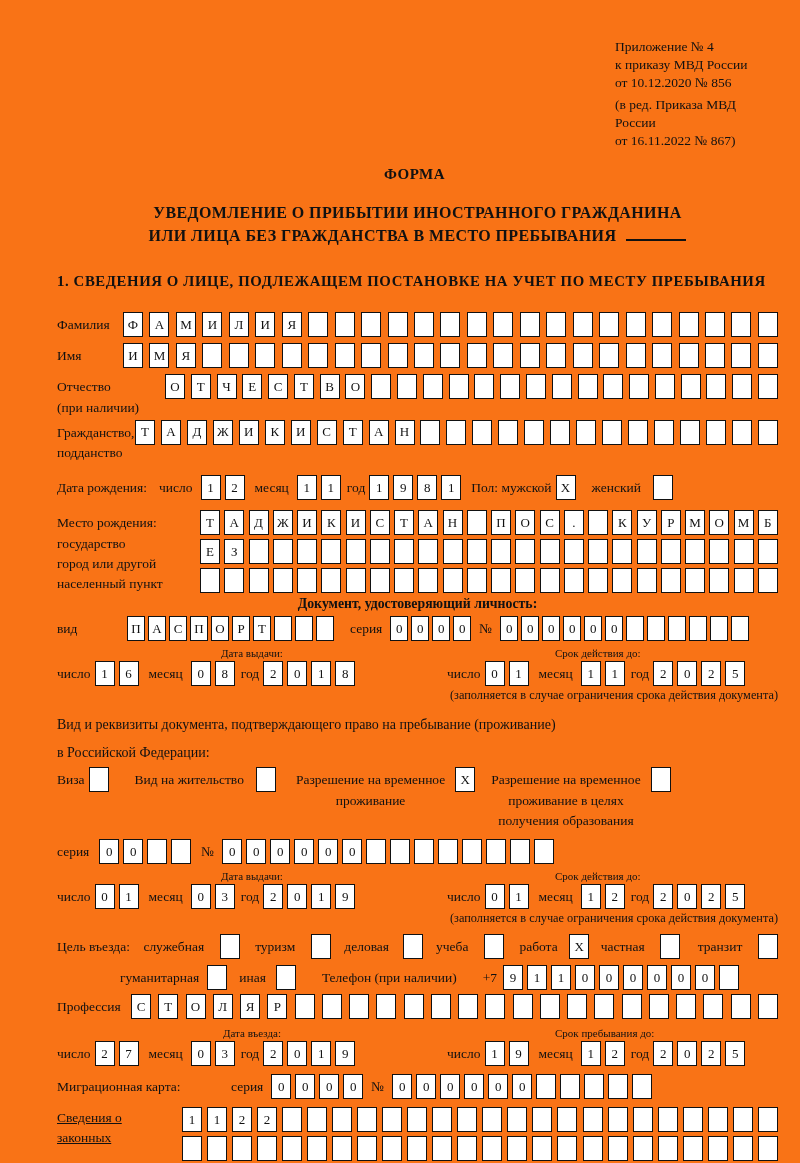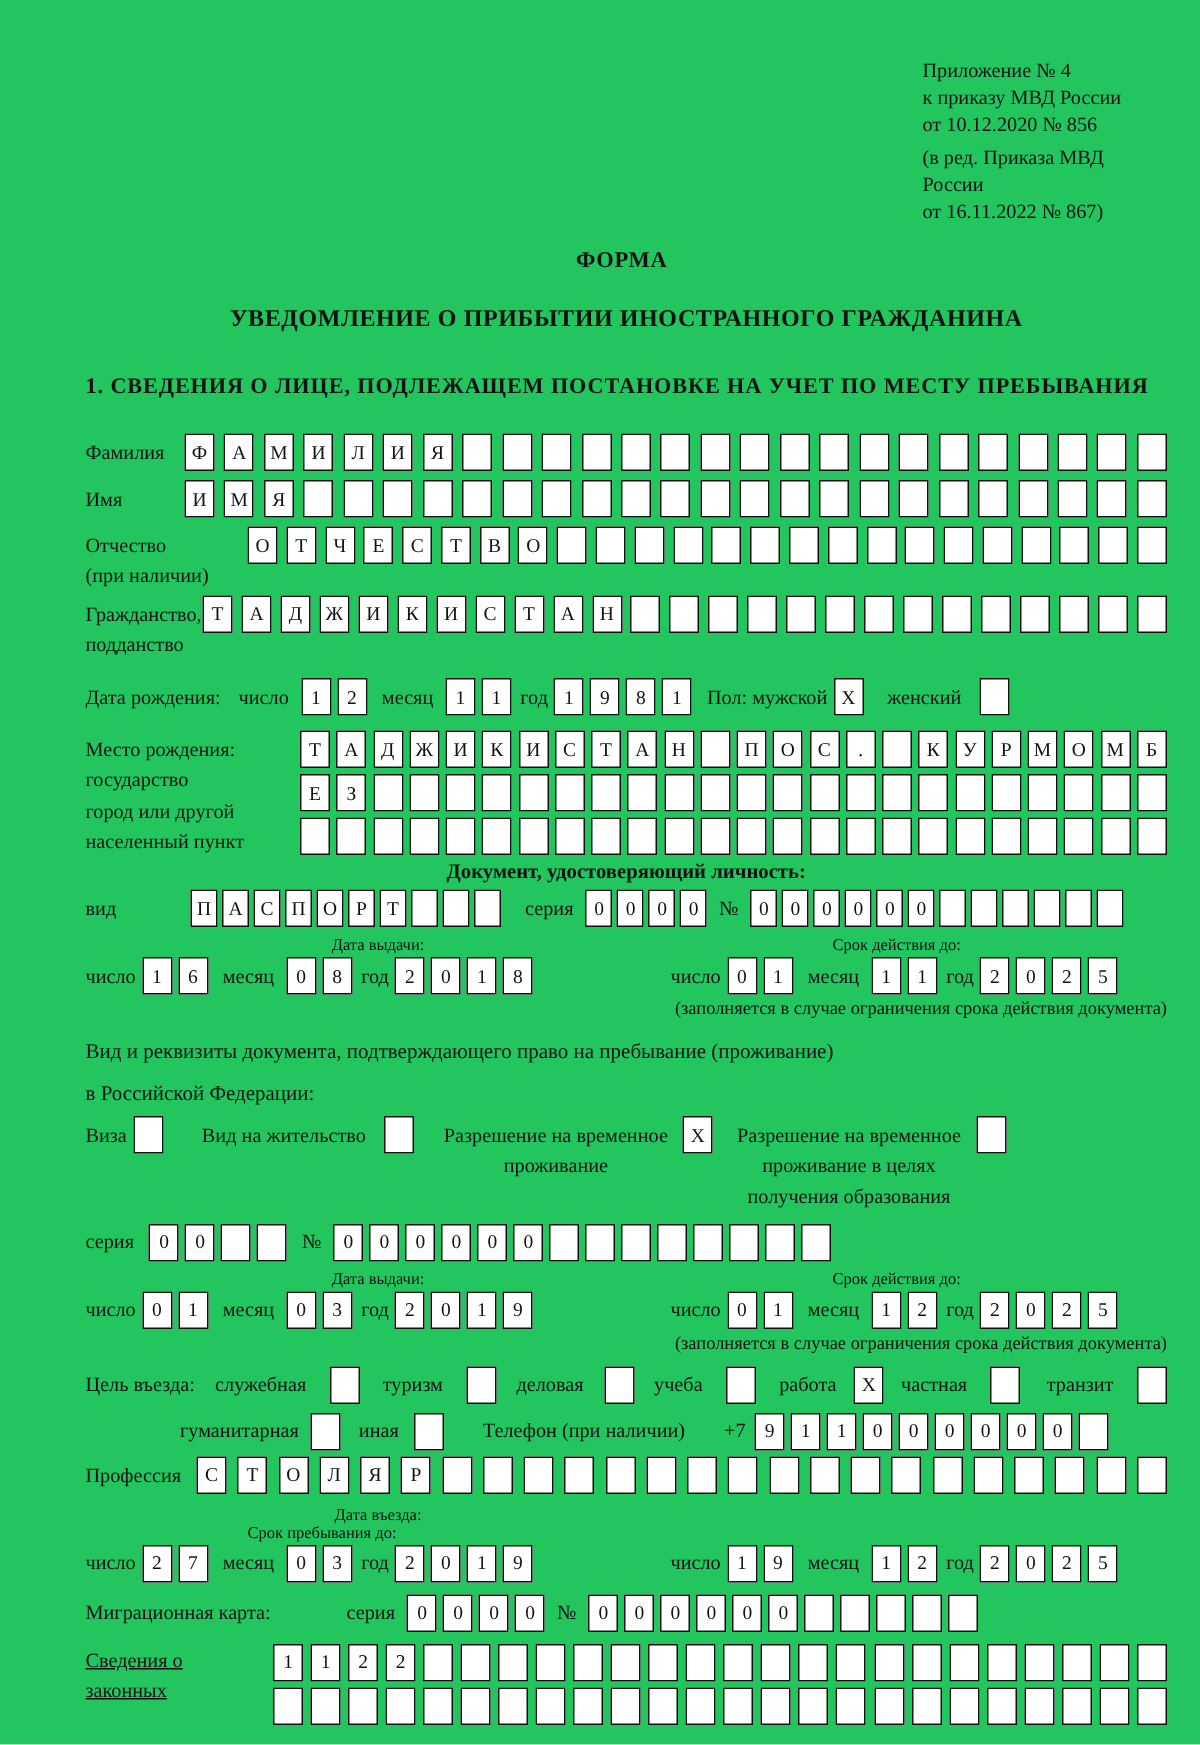--- a/index.html
+++ b/index.html
@@ -1,18 +1,18 @@
 <!DOCTYPE html>
 <html><head>
 <meta charset="utf-8">
 <style>
   html,body{margin:0;padding:0;background:#ffffff;}
   .page{
     width:800px;height:1163px;box-sizing:border-box;position:relative;
-    background:#22c55e;color:#111;
+    background:#f97316;color:#111;
     font-family:"Liberation Serif","DejaVu Serif",serif;
     padding:38px 22px 0 57px;overflow:hidden;
   }
   .hdr{margin-left:558px;font-size:13.5px;line-height:1.32;}
   .hdr .gap{margin-top:5px;}
   .forma{text-align:center;font-weight:bold;font-size:15px;margin:16px 6px 0 0;letter-spacing:.5px;}
   .title{text-align:center;font-weight:bold;font-size:16px;line-height:1.45;margin-top:18px;letter-spacing:.4px;}
   .uline{display:inline-block;width:60px;border-bottom:2px solid #111;margin-left:10px;vertical-align:baseline;}
   .sec1{font-weight:bold;font-size:14.8px;margin-top:26px;letter-spacing:.6px;}
   .row{display:flex;align-items:flex-start;}
@@ -50,20 +50,23 @@
     <div>Приложение № 4</div>
     <div>к приказу МВД России</div>
     <div>от 10.12.2020 № 856</div>
     <div class="gap">(в ред. Приказа МВД России</div>
     <div>от 16.11.2022 № 867)</div>
   </div>
   <div class="forma">ФОРМА</div>
 
   <div class="title">
     <div>УВЕДОМЛЕНИЕ О ПРИБЫТИИ ИНОСТРАННОГО ГРАЖДАНИНА</div>
+    <div>
+      <span>ИЛИ ЛИЦА БЕЗ ГРАЖДАНСТВА В МЕСТО ПРЕБЫВАНИЯ</span><span class="uline"></span>
+    </div>
   </div>
 
   <div class="sec1">1. СВЕДЕНИЯ О ЛИЦЕ, ПОДЛЕЖАЩЕМ ПОСТАНОВКЕ НА УЧЕТ ПО МЕСТУ ПРЕБЫВАНИЯ</div>
 
   <div class="row" style="margin-top:22px;">
     <div class="lbl" style="width:66px;">Фамилия</div>
     <div class="cells grow">
         <span class="cell">Ф</span>
         <span class="cell">А</span>
         <span class="cell">М</span>
@@ -546,21 +549,21 @@
         <span class="cell"></span>
         <span class="cell"></span>
         <span class="cell"></span>
         <span class="cell"></span>
         <span class="cell"></span>
         <span class="cell"></span>
         <span class="cell"></span>
       </div>
   </div>
 
-  <div class="dhdr" style="margin-top:8px;flex-direction:column;">
+  <div class="dhdr" style="margin-top:8px;">
     <span class="l">Дата въезда:</span>
     <span class="r">Срок пребывания до:</span>
   </div>
   <div class="drow" style="margin-top:2px;">
     <div class="dg l">
       <span class="slbl">число</span>
       <div class="cells ml4">
           <span class="cell">2</span>
           <span class="cell">7</span>
         </div>

